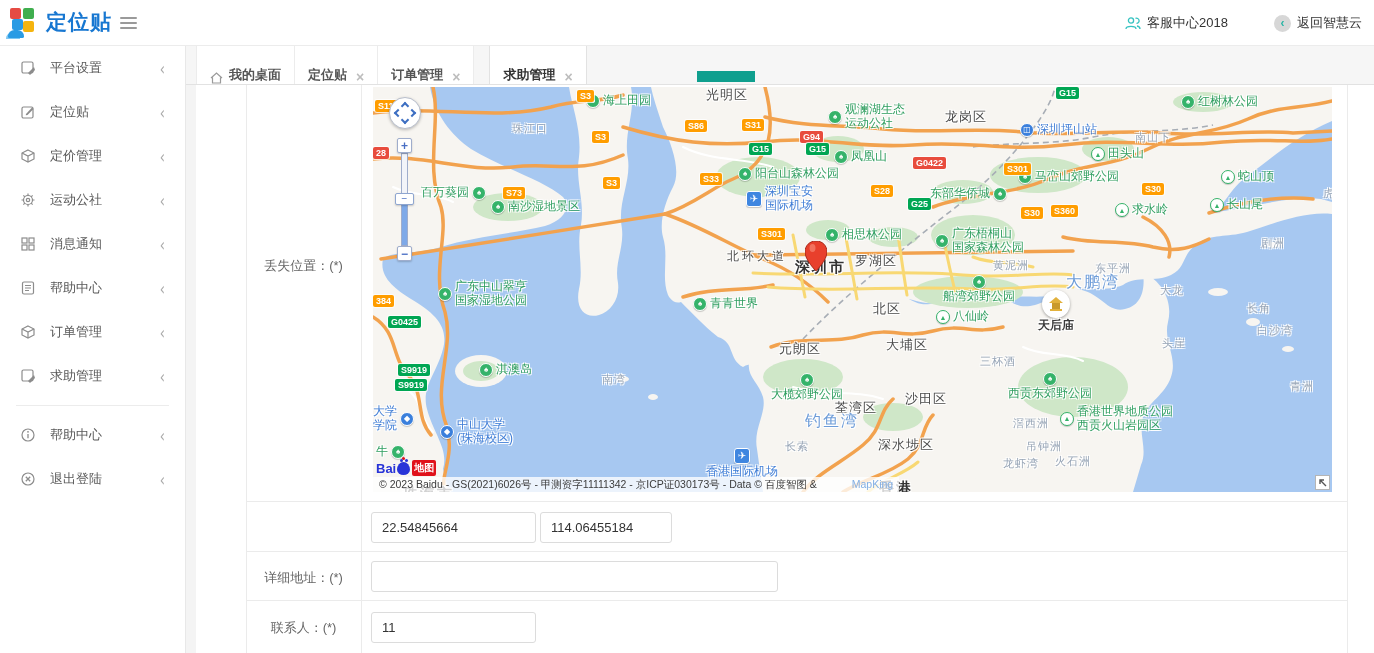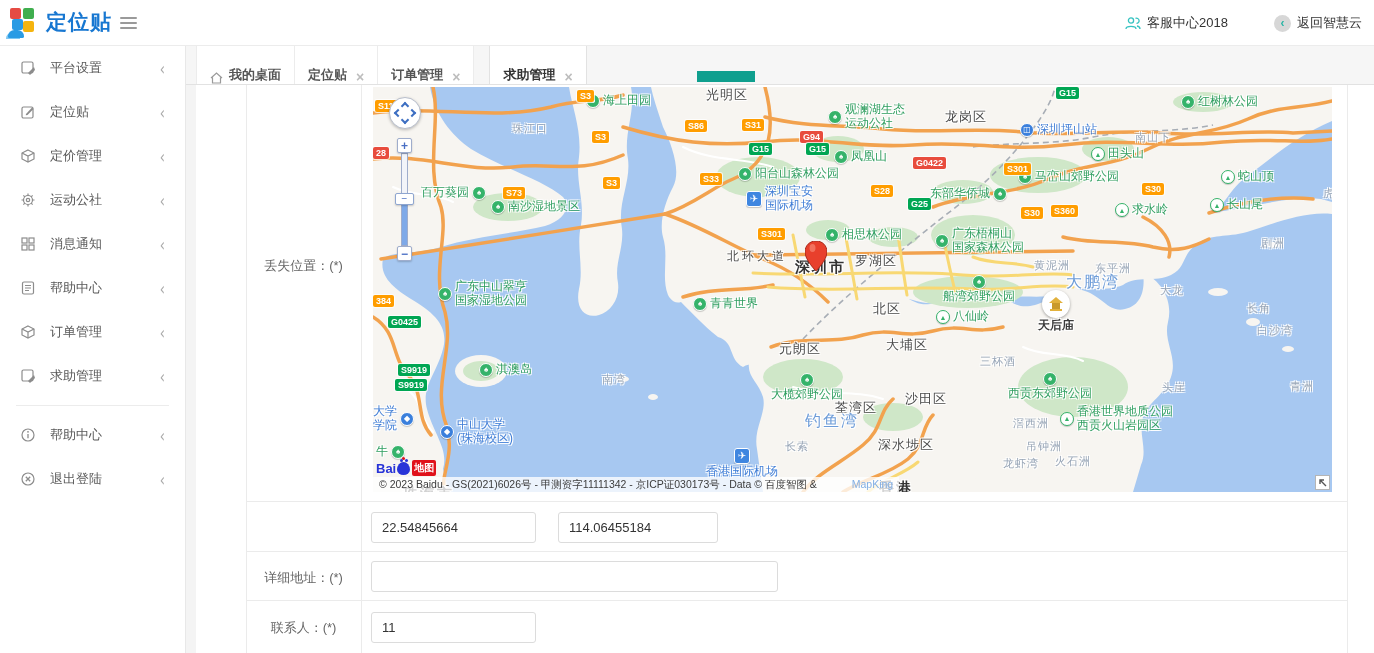--- a/index.html
+++ b/index.html
@@ -311,21 +311,21 @@
     <div class="vline" style="left:1161px"></div>
     <div class="hline" style="top:416px"></div>
     <div class="hline" style="top:466px"></div>
     <div class="hline" style="top:515px"></div>
 
     <div class="frm-label" style="top:172px">丢失位置：(*)</div>
     <div class="frm-label" style="top:484px">详细地址：(*)</div>
     <div class="frm-label" style="top:534px">联系人：(*)</div>
 
     <input class="frm-input" style="left: 185px; top: 427px; width: 165px;" value="22.54845664">
-    <input class="frm-input" style="left: 372px; top: 427px; width: 160px;" value="114.06455184">
+    <input class="frm-input" style="left: 354px; top: 427px; width: 132px;" value="114.06455184">
     <input class="frm-input" style="left: 185px; top: 476px; width: 407px;" value="">
     <input class="frm-input" style="left: 185px; top: 527px; width: 165px;" value="11">
 
     <div id="map">
       <svg class="base" width="959" height="405" viewBox="0 0 959 405">
 
         <g fill="#f7f5f1" stroke="none">
           <path d="M0,0 L57,0 C62,28 78,48 98,62 C132,82 172,94 190,110 C198,120 192,133 172,139 C138,147 98,150 68,160 C40,168 18,164 10,172 C6,190 22,202 38,212 C62,226 76,240 70,262 C64,286 48,300 54,322 C60,346 76,362 70,382 L76,405 L0,405 Z"></path>
           <path d="M196,0 L258,0 C263,26 250,46 255,72 C258,96 244,116 249,142 C251,162 241,176 245,196 C247,212 238,224 226,228 C212,232 202,222 206,202 C211,180 203,160 208,138 C212,114 202,94 206,70 C209,44 199,20 196,0 Z"></path>
           <path d="M278,0 L959,0 L959,34 C926,48 902,68 877,87 C852,105 856,117 836,126 C878,121 918,108 948,112 L959,115 L959,127 C932,124 902,136 874,145 C852,151 840,146 824,157 C808,168 814,180 798,188 C782,196 764,188 750,198 C730,206 712,198 695,205 C670,214 650,206 625,212 C600,218 590,210 568,215 C545,220 540,207 518,213 C495,219 500,233 484,240 C466,247 452,236 436,246 C418,257 428,271 412,277 C396,283 382,272 370,280 C355,272 362,255 345,250 C330,238 318,225 308,215 C300,218 295,208 295,208 C288,190 296,170 290,150 C286,135 292,115 300,100 C308,85 300,60 290,40 C284,22 280,10 278,0 Z"></path>
@@ -479,21 +479,21 @@
         </div>
         <div class="ml c-road" style="left: 354px; top: 163px;">
           <span class="txt" style="white-space:pre-line">北环大道</span>
         </div>
         <div class="ml c-wg" style="left: 139px; top: 35px; text-align: center;">
           <span class="txt" style="white-space:pre-line">珠江口</span>
         </div>
         <div class="ml c-wg" style="left: 229px; top: 286px;">
           <span class="txt" style="white-space:pre-line">南湾</span>
         </div>
-        <div class="ml c-wg" style="left: 620px; top: 172px; margin-left: 41px;">
+        <div class="ml c-wg" style="left: 620px; top: 172px;">
           <span class="txt" style="white-space:pre-line">黄泥洲</span>
         </div>
         <div class="ml c-wg" style="left: 722px; top: 175px;">
           <span class="txt" style="white-space:pre-line">东平洲</span>
         </div>
         <div class="ml c-wg" style="left: 607px; top: 268px;">
           <span class="txt" style="white-space:pre-line">三杯酒</span>
         </div>
         <div class="ml c-wg" style="left: 640px; top: 330px;">
           <span class="txt" style="white-space:pre-line">滘西洲</span>
@@ -512,21 +512,21 @@
         </div>
         <div class="ml c-wg" style="left: 787px; top: 197px;">
           <span class="txt" style="white-space:pre-line">大龙</span>
         </div>
         <div class="ml c-wg" style="left: 874px; top: 215px;">
           <span class="txt" style="white-space:pre-line">长角</span>
         </div>
         <div class="ml c-wg" style="left: 884px; top: 237px;">
           <span class="txt" style="white-space:pre-line">白沙湾</span>
         </div>
-        <div class="ml c-wg" style="left: 789px; top: 250px; margin-top: 44px;">
+        <div class="ml c-wg" style="left: 789px; top: 250px;">
           <span class="txt" style="white-space:pre-line">头崖</span>
         </div>
         <div class="ml c-wg" style="left: 917px; top: 293px;">
           <span class="txt" style="white-space:pre-line">青洲</span>
         </div>
         <div class="ml c-wg" style="left: 888px; top: 150px;">
           <span class="txt" style="white-space:pre-line">剧洲</span>
         </div>
         <div class="ml c-wg" style="left: 950px; top: 100px;">
           <span class="txt" style="white-space:pre-line">虎</span>

